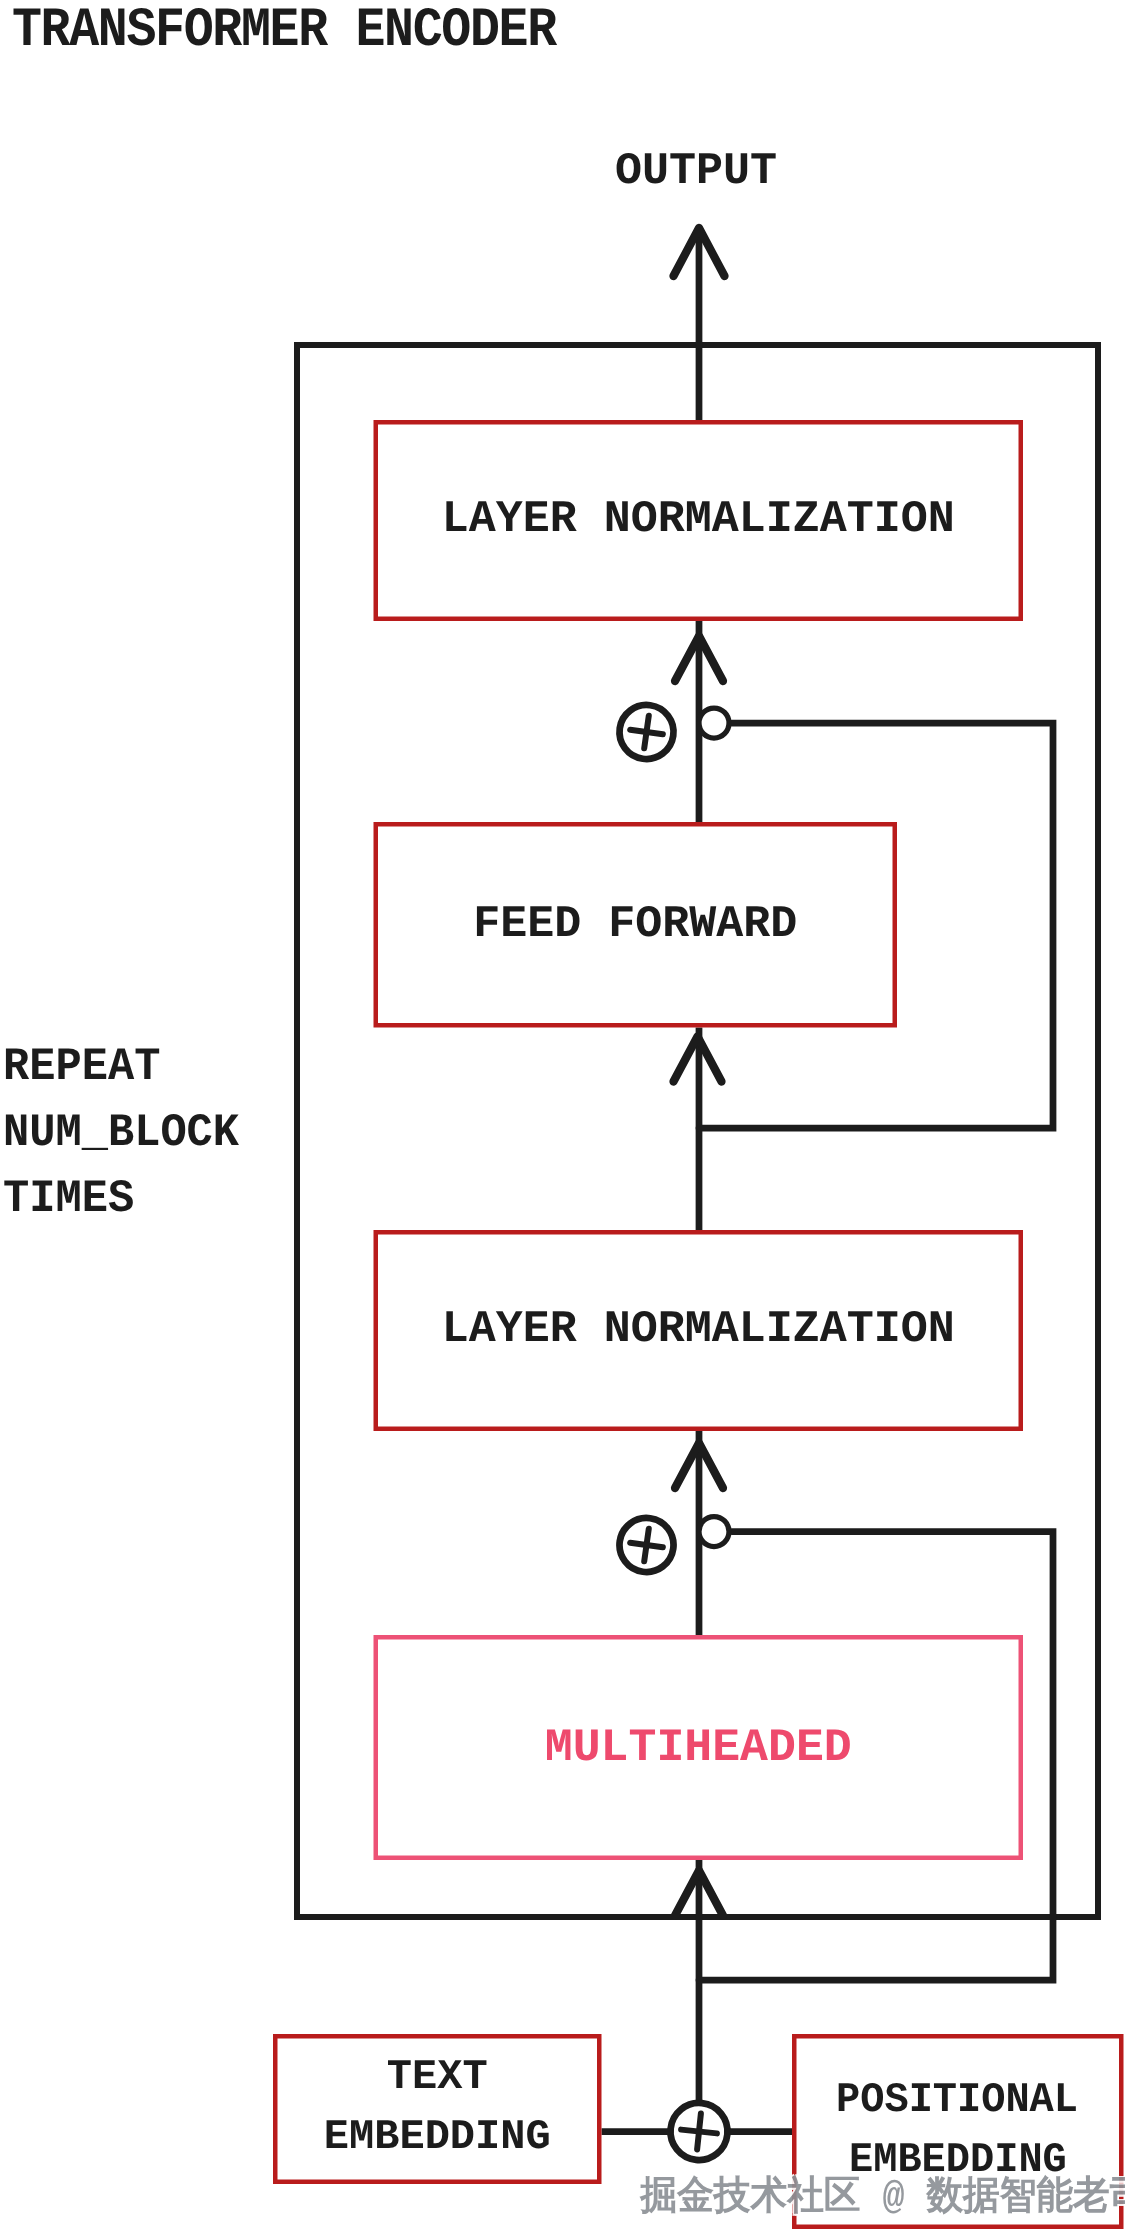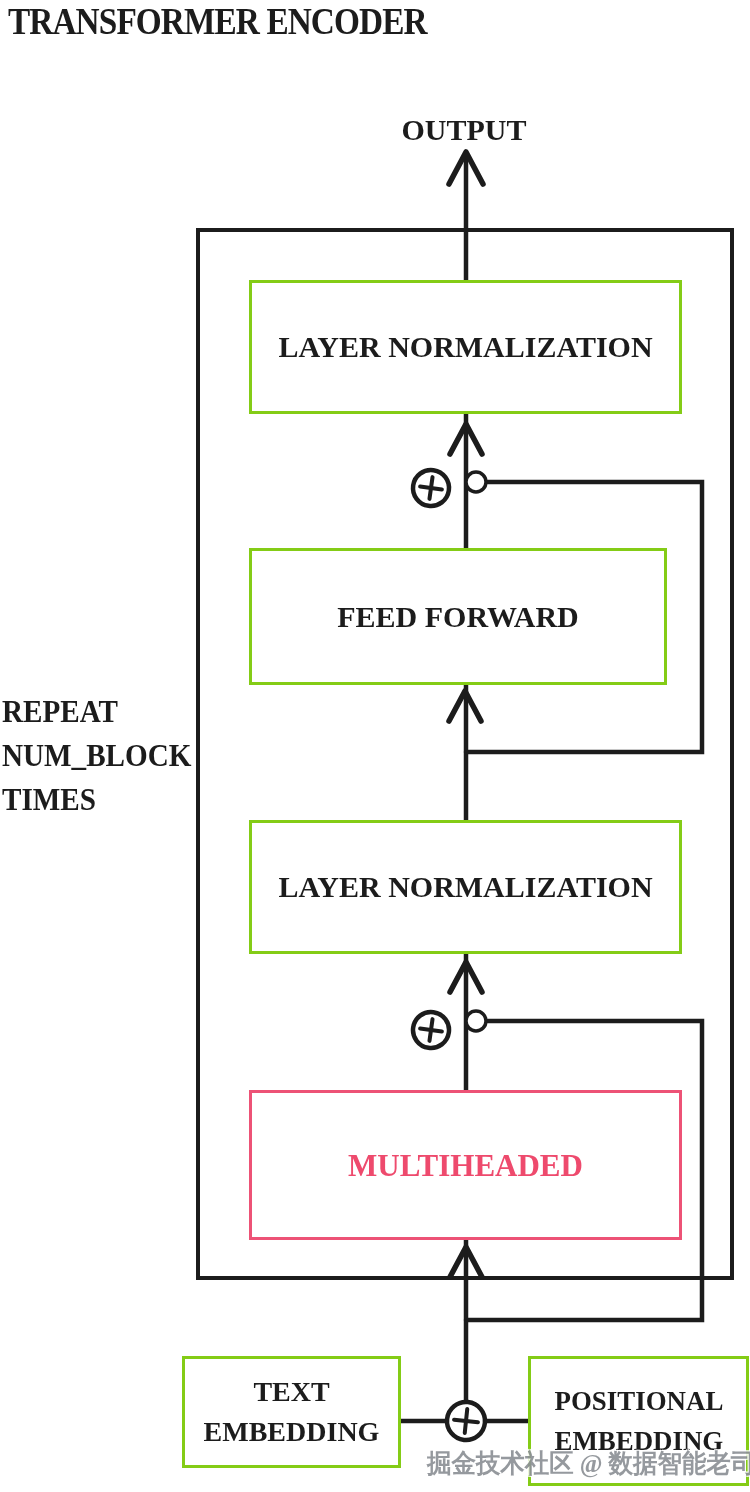--- a/index.html
+++ b/index.html
@@ -1,50 +1,50 @@
 <!DOCTYPE html>
 <html><head>
 <meta charset="utf-8">
 <style>
   html,body{margin:0;padding:0;background:#ffffff;}
   #canvas{
     position:relative;width:750px;height:1492px;background:#ffffff;overflow:hidden;
-    font-family:Liberation Serif, serif;color:#1c1c1c;
+    font-family:Liberation Mono, monospace;color:#1c1c1c;
   }
   #diagram-svg{position:absolute;left:0;top:0;z-index:1;}
   .page-title{
     position:absolute;left:8px;top:0px;z-index:3;
     font-size:37px;font-weight:bold;letter-spacing:-1px;white-space:nowrap;
     transform:scaleX(0.90);transform-origin:left top;
   }
   .output-label{
     position:absolute;left:384px;top:98px;width:160px;z-index:3;
-    font-size:30px;font-weight:bold;text-align:center;letter-spacing:0px;margin-top:15px;
+    font-size:30px;font-weight:bold;text-align:center;letter-spacing:0px;
   }
   .repeat-note{
     position:absolute;left:2px;top:690px;z-index:3;
     font-size:31px;font-weight:bold;line-height:44px;white-space:nowrap;
     transform:scaleX(0.94);transform-origin:left top;
   }
   .node{
-    position:absolute;z-index:2;background:#ffffff;border:3px solid #84cc16;
+    position:absolute;z-index:2;background:#ffffff;border:3px solid #b91c1c;
     display:flex;flex-direction:column;align-items:center;justify-content:center;
     text-align:center;box-sizing:border-box;
   }
   .node .lbl{font-size:30px;font-weight:bold;letter-spacing:0px;line-height:40px;white-space:nowrap;}
   .outer-box{
     position:absolute;left:196px;top:228px;width:538px;height:1052px;z-index:0;
     border:4px solid #1c1c1c;box-sizing:border-box;background:transparent;
   }
   .box-ln1{left:249px;top:280px;width:433px;height:134px;}
-  .box-ff {left:249px;top:548px;width:418px;height:137px;}
+  .box-ff {left:249px;top:548px;width:349px;height:137px;}
   .box-ln2{left:249px;top:820px;width:433px;height:134px;}
   .box-ma {left:249px;top:1090px;width:433px;height:150px;border-color:#ed5276;}
   .box-ma .lbl{color:#ee4a6d;font-size:31px;line-height:41px;}
-  .box-te {left:182px;top:1356px;width:219px;height:112px;}
+  .box-te {left:182px;top:1356px;width:219px;height:100px;}
   .box-pe {left:528px;top:1356px;width:221px;height:130px;}
   .box-te .lbl,.box-pe .lbl{font-size:28px;line-height:40px;}
   .box-pe .lbl{transform:scaleX(0.96);}
   .watermark{
     position:absolute;left:427px;top:1446px;z-index:5;white-space:nowrap;
     font-size:26px;font-weight:bold;color:#8d9196;letter-spacing:0px;opacity:0.92;
     text-shadow:-1px -1px 0 #fff,1px -1px 0 #fff,-1px 1px 0 #fff,1px 1px 0 #fff;
     transform:scaleX(0.94);transform-origin:left top;
   }
   svg .ink{stroke:#1c1c1c;fill:none;stroke-width:4.5;stroke-linecap:round;}

